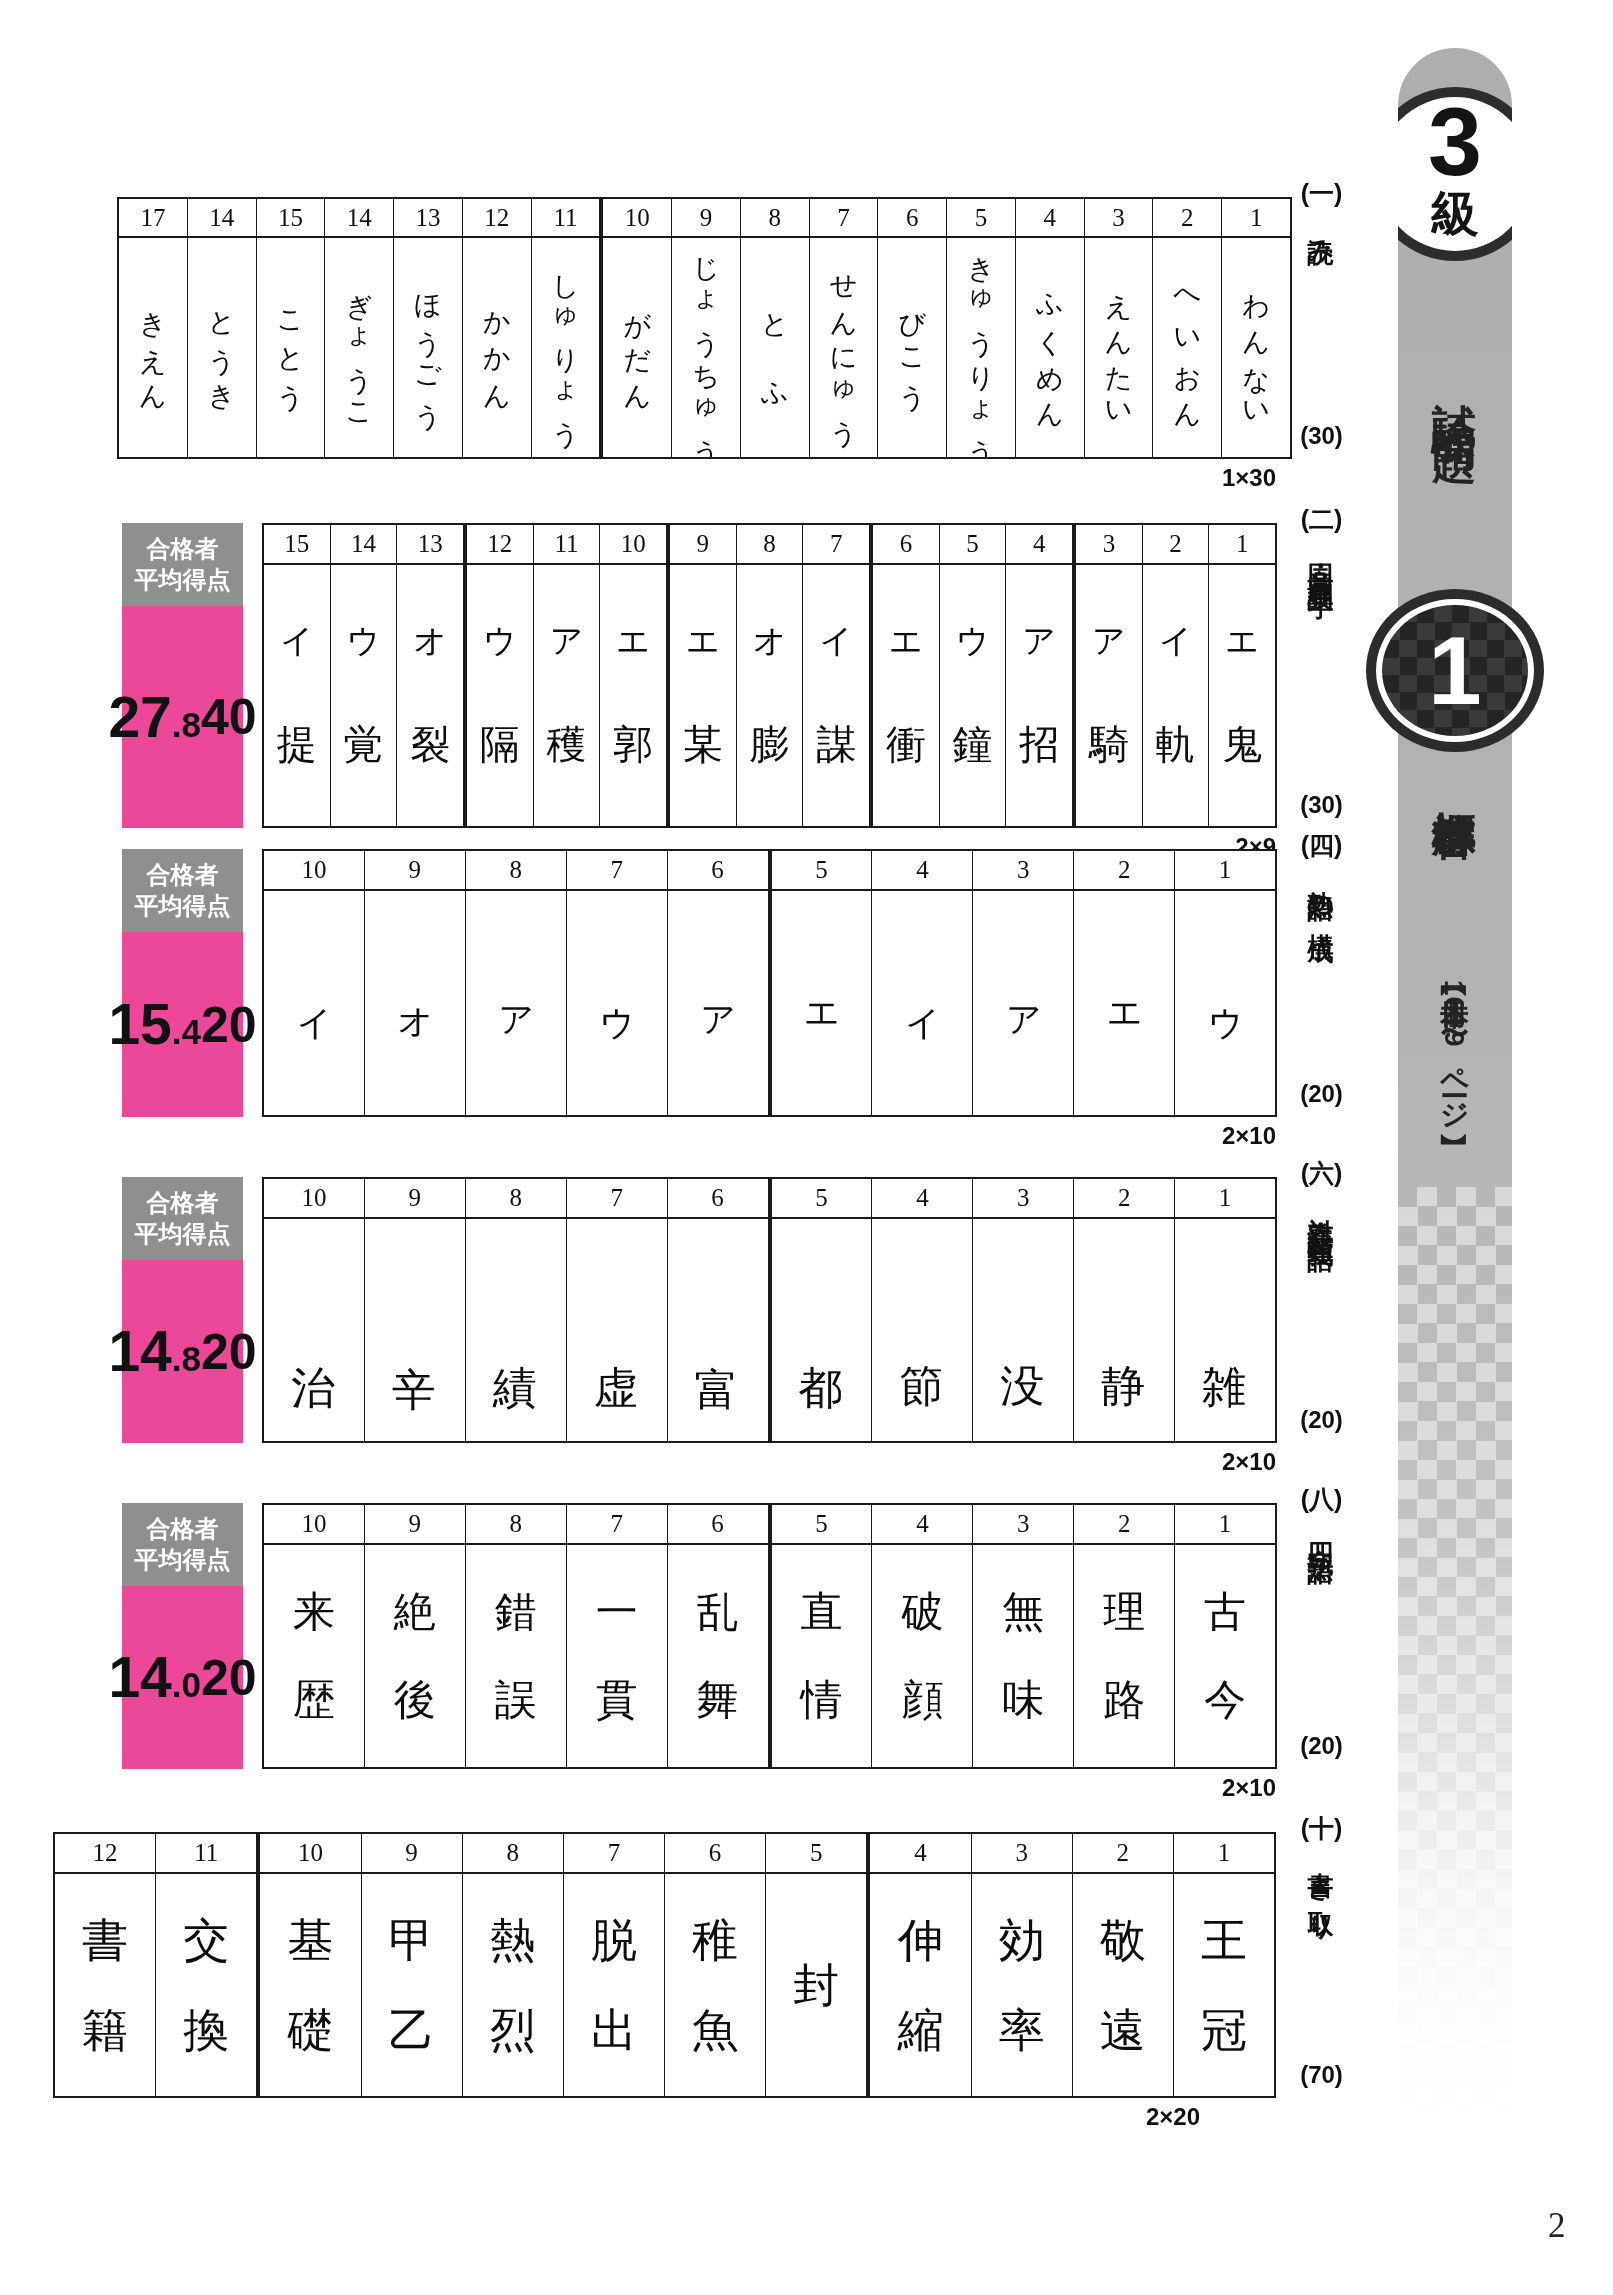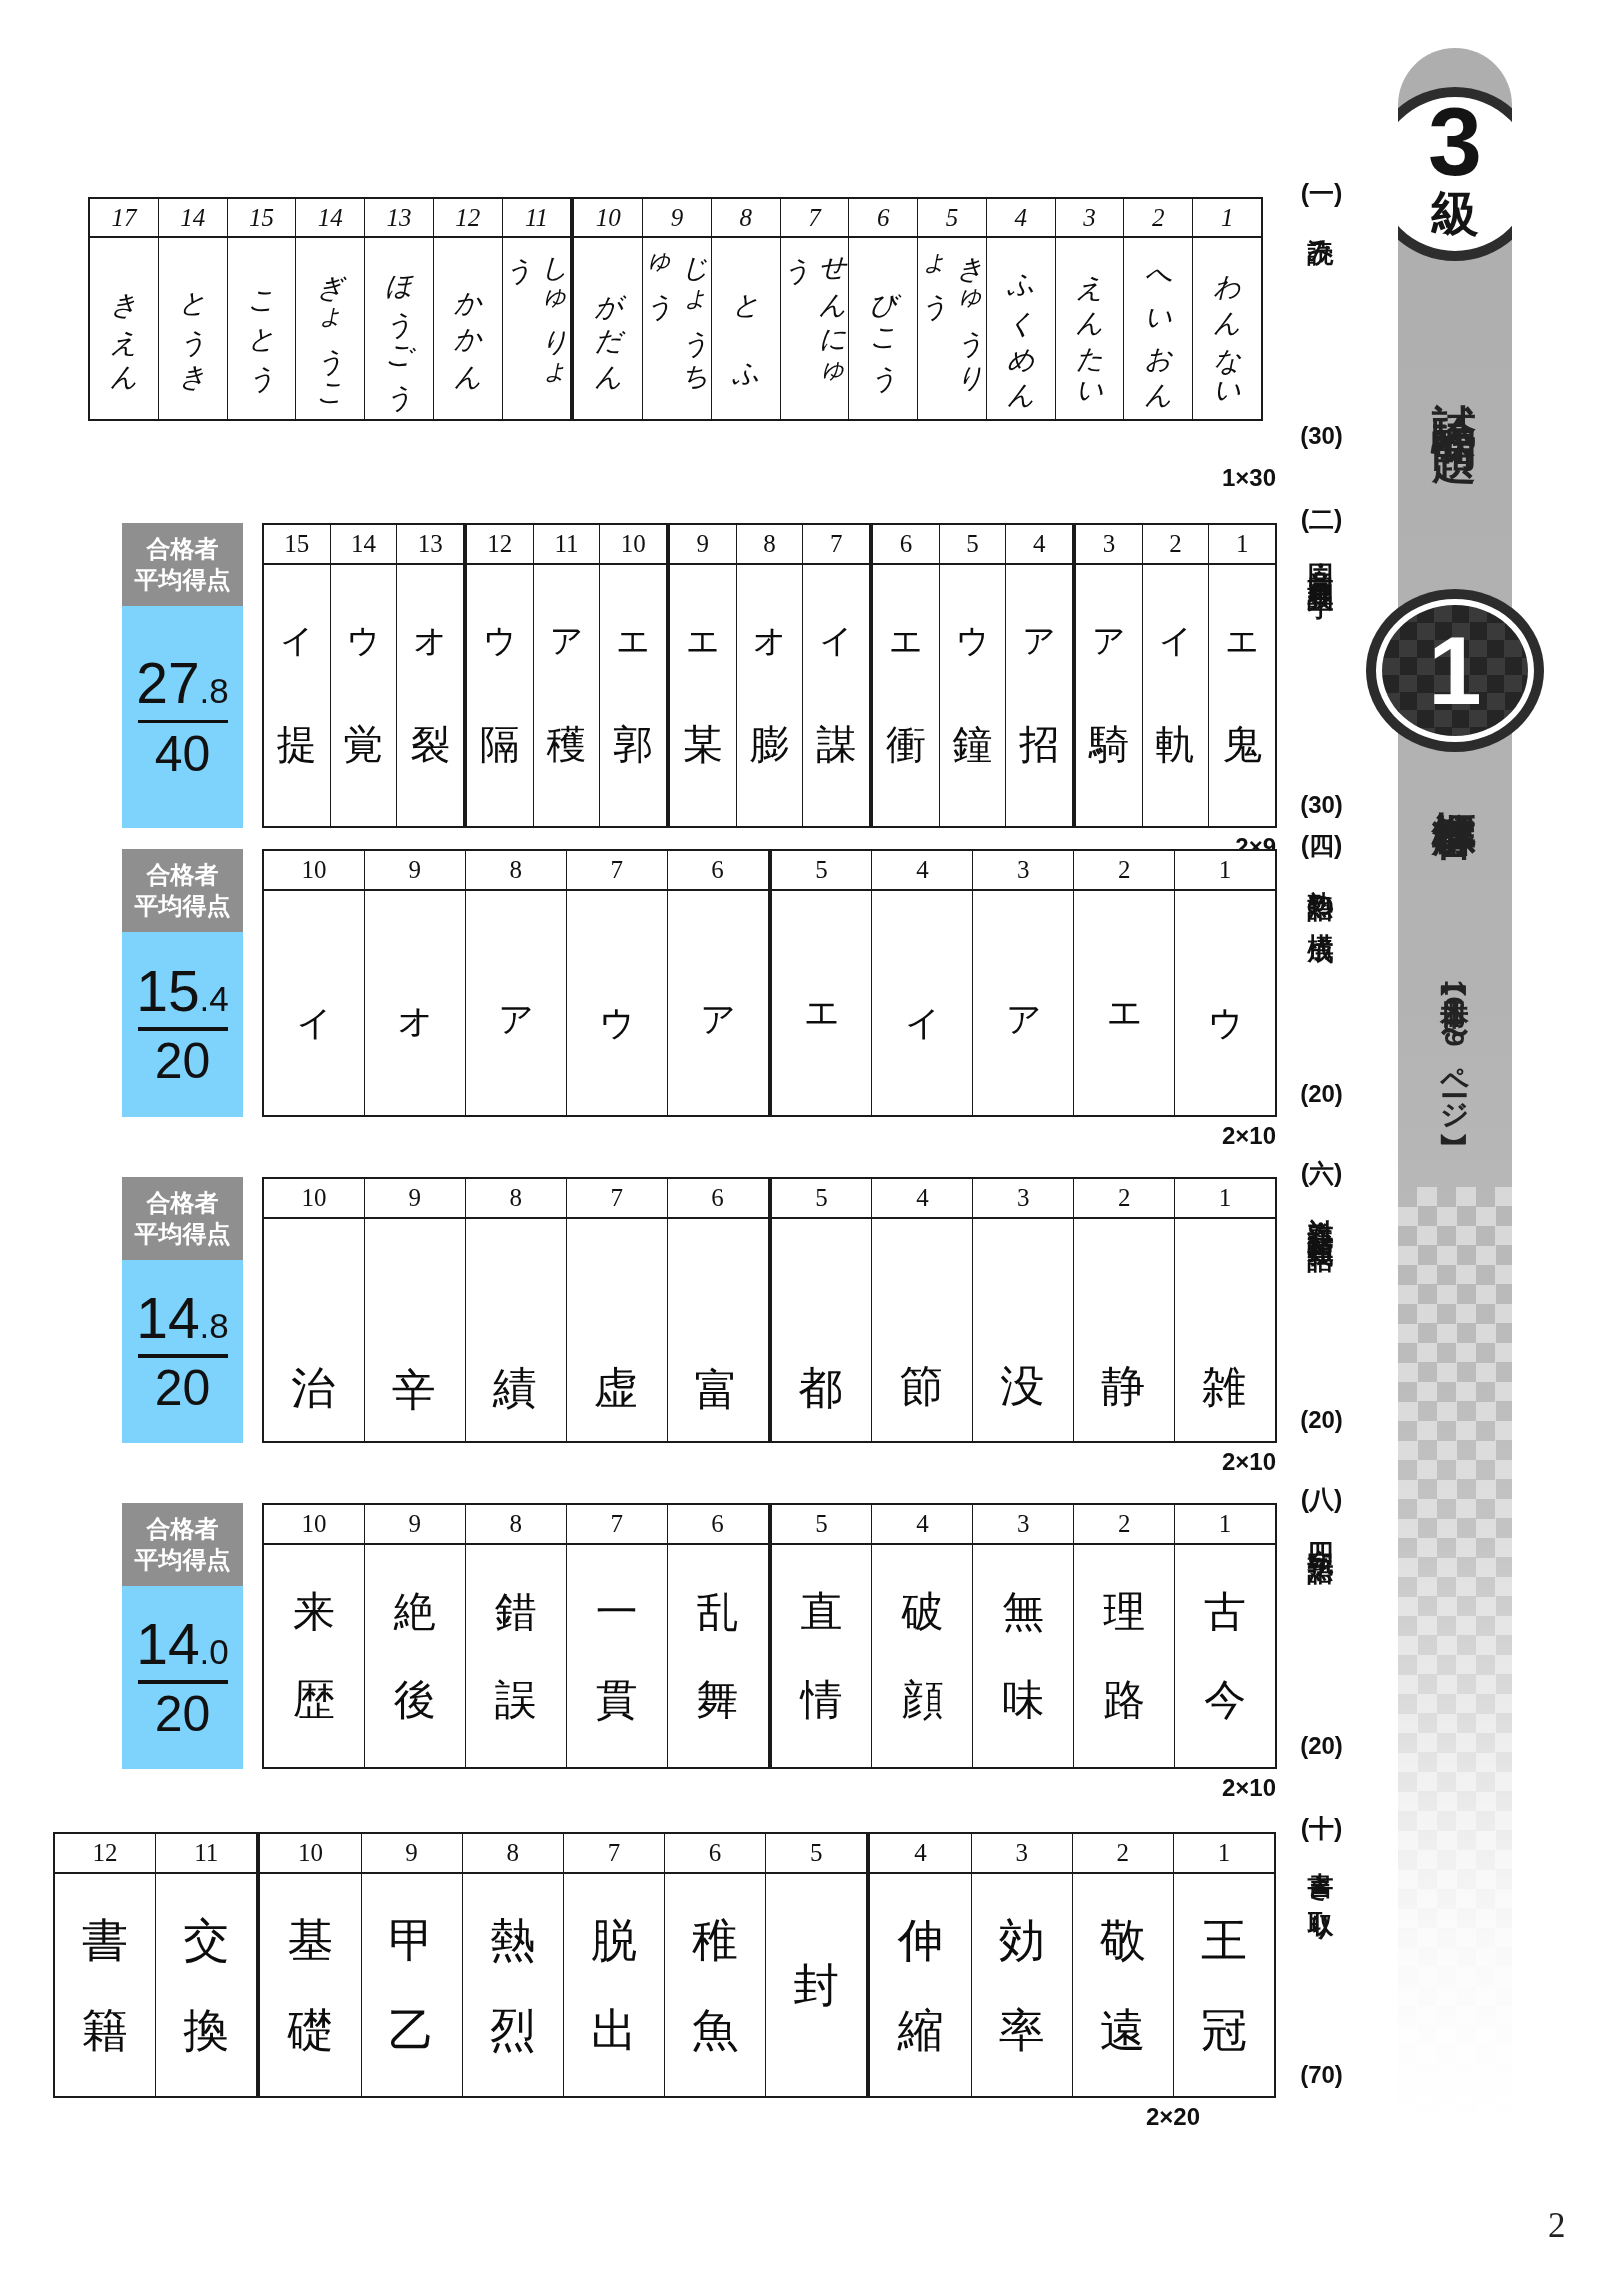--- a/index.html
+++ b/index.html
@@ -57,22 +57,22 @@
   }
   .sec-points { margin-top:auto; font-weight:bold; font-size:24px; white-space:nowrap;text-align:right; }
 
   
   .avg-box { position:absolute; left:122px; width:121px; display:flex; flex-direction:column; }
   .avg-head {
     background:#8f8f8f; color:#fff; font-weight:bold; font-size:24px;
     line-height:1.3; text-align:center; padding:10px 0 11px;
   }
   .avg-body {
-    flex:1; background:#7dd3fc; display:flex; flex-direction:column;
-    align-items:center; justify-content:center; font-weight:normal; color:#111;
+    flex:1; background:#ec4899; display:flex; flex-direction:row;
+    align-items:center; justify-content:center; font-weight:bold; color:#111;
   }
   .avg-num { display:flex; align-items:baseline; line-height:1; }
   .avg-int { font-size:57px; }
   .avg-dec { font-size:35px; }
   .avg-line { width:90px; height:3.7px; background:#111; margin:7.3px 0 5.5px; }
   .avg-den { font-size:50px; line-height:1; }
 
   
   .side-bar {
     position:absolute; left:1398px; top:48px; width:114px; height:2140px;
@@ -117,21 +117,21 @@
     position:absolute; left:1548px; top:2206px; font-size:35px; color:#222;
     font-family:"Liberation Serif",serif;
   }
 </style>
 </head>
 <body>
 
 <div class="page">
 
   <div id="tables-root">
-      <div class="answer-table" style="left: 88px; top: 197px; width: 1175px; height: 224px; font-style: italic;">
+      <div class="answer-table" style="left: 117px; top: 197px; width: 1175px; height: 262px;">
         <div class="col">
           <div class="hcell" style="height: 39px;">17</div>
           <div class="bcell reading">
             <span class="vtext">きえん</span>
           </div>
         </div>
         <div class="col">
           <div class="hcell" style="height: 39px;">14</div>
           <div class="bcell reading">
             <span class="vtext">とうき</span>

